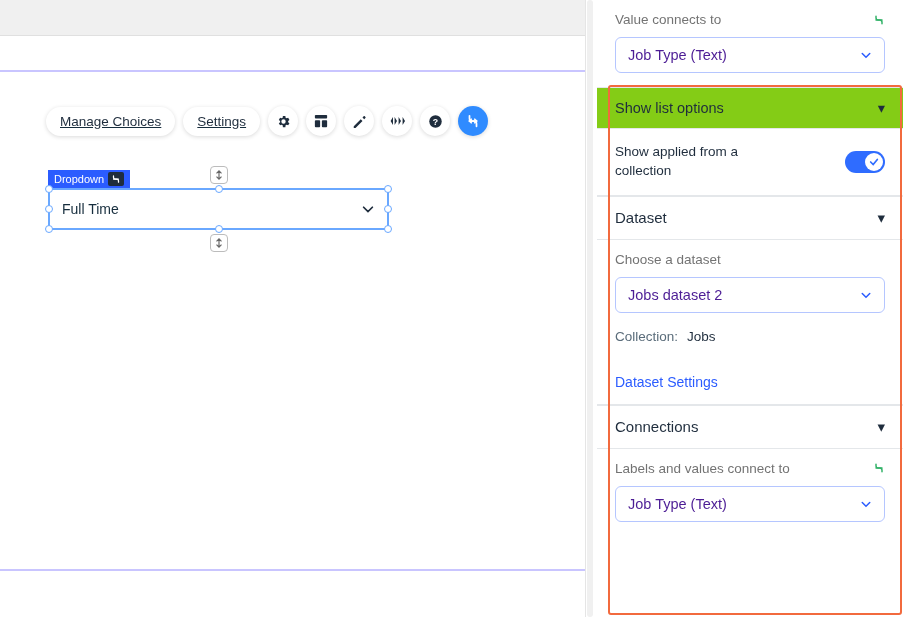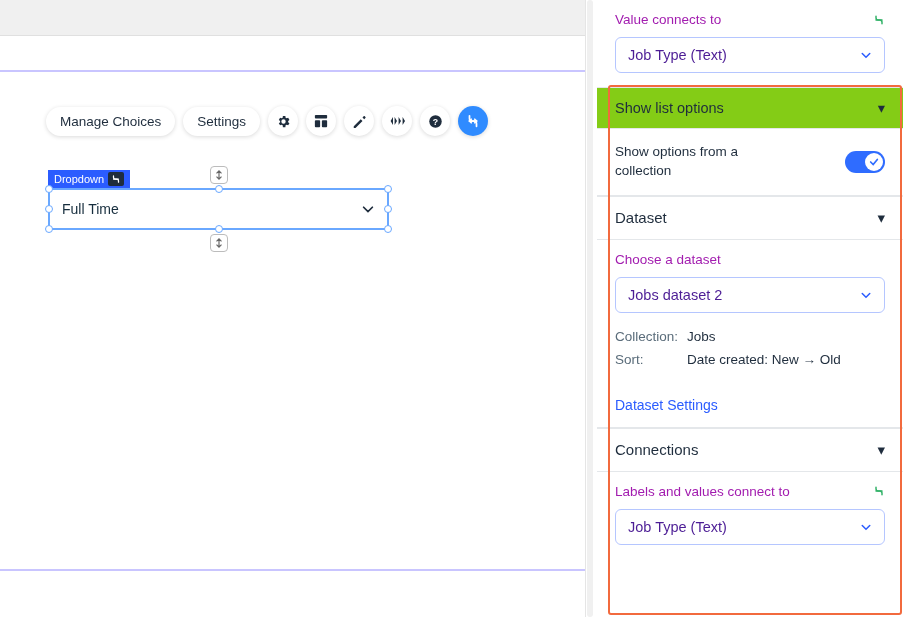--- a/index.html
+++ b/index.html
@@ -40,20 +40,21 @@
     border-bottom: 2px solid #c9c5ff;
   }
   
   .toolbar {
     position: absolute;
     left: 46px;
     top: 106px;
     display: flex;
     align-items: center;
     gap: 8px;
+    text-decoration: underline;
   }
   .pill {
     background: #fff;
     border-radius: 18px;
     padding: 7px 14px;
     font-size: 13.5px;
     color: #1f2d3d;
     box-shadow: 0 1px 4px rgba(0,0,0,0.15);
     cursor: pointer;
   }
@@ -172,21 +173,21 @@
   }
   .panel-inner {
     padding: 0;
   }
   .field-block {
     padding: 12px 18px 14px 18px;
     position: relative;
   }
   .field-label {
     font-size: 13.5px;
-    color: #a21caf;
+    color: #737373;
     margin-bottom: 10px;
     display: flex;
     align-items: center;
     justify-content: space-between;
   }
   .corner-icon {
     color: #35b36a;
     font-size: 12px;
     cursor: pointer;
   }
@@ -403,21 +404,21 @@
         </span>
       </div>
     </div>
 
     <div class="section-head">
       <span>Show list options</span>
       <span>▾</span>
     </div>
 
     <div class="toggle-row">
-      <span class="label">Show options from a collection</span>
+      <span class="label">Show applied from a collection</span>
       <div class="toggle">
         <div class="knob">
           <svg width="10" height="10" viewBox="0 0 12 12" fill="none" stroke="#2f6cff" stroke-width="2" stroke-linecap="round">
               <path d="M2 6l3 3 5-6"></path>
             </svg>
         </div>
       </div>
     </div>
 
     <div class="section-sub-head">
@@ -435,24 +436,20 @@
           <svg width="12" height="12" viewBox="0 0 16 16" fill="none" stroke="#2b5cff" stroke-width="2" stroke-linecap="round">
               <path d="M3 6l5 5 5-5"></path>
             </svg>
         </span>
       </div>
 
       <div style="height:12px;"></div>
       <div class="meta-row">
         <span class="k">Collection:</span>
         <span class="v">Jobs</span>
-      </div>
-      <div class="meta-row">
-        <span class="k">Sort:</span>
-        <span class="v">Date created: New → Old</span>
       </div>
 
       <span class="link">Dataset Settings</span>
     </div>
 
     <div class="section-sub-head">
       <span>Connections</span>
       <span>▾</span>
     </div>
 

